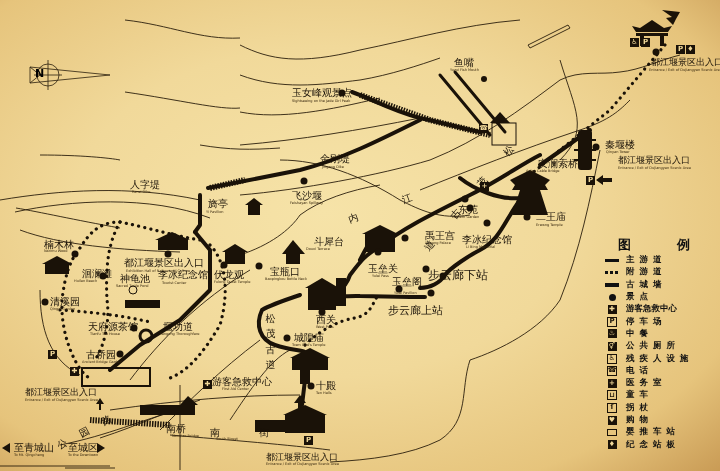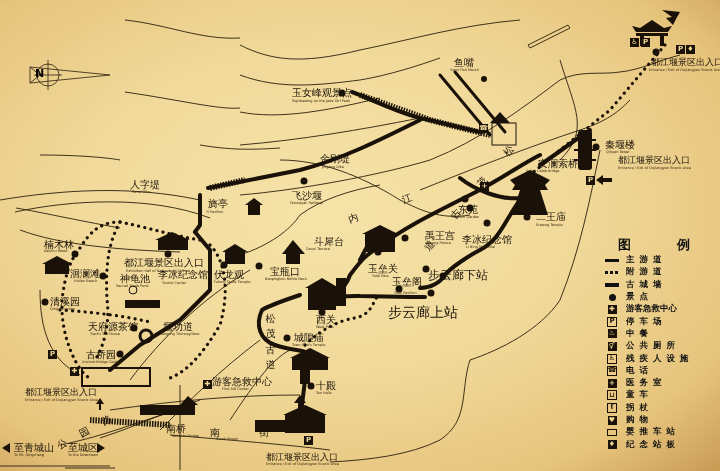--- a/index.html
+++ b/index.html
@@ -232,21 +232,21 @@
 
   <span class="lbl cn" style="left:124px;top:258px;">都江堰景区出入口</span>
   <span class="en" style="left:126px;top:270px;">Exhibition Hall of Nature and Culture</span>
 
   <span class="lbl cn" style="left:158px;top:270px;">李冰纪念馆</span>
   <span class="en" style="left:162px;top:282px;">Tourist Center</span>
 
   <span class="lbl cn" style="left:120px;top:274px;">神龟池</span>
   <span class="en" style="left:116px;top:285px;">Sacred Turtle Pond</span>
 
-  <span class="lbl cn" style="left:70px;top:269px;">洄澜滩</span>
+  <span class="lbl cn" style="left:82px;top:269px;">洄澜滩</span>
   <span class="en" style="left:74px;top:280px;">Huilan Beach</span>
 
   <span class="lbl cn" style="left:50px;top:297px;">清溪园</span>
   <span class="en" style="left:50px;top:308px;">Qingxi Garden</span>
 
   <span class="lbl cn" style="left:88px;top:322px;">天府源茶馆</span>
   <span class="en" style="left:90px;top:333px;">Tianfu Tea House</span>
 
   <span class="lbl cn" style="left:163px;top:322px;">堰功道</span>
   <span class="en" style="left:160px;top:333px;">Yangong Thoroughfare</span>
@@ -281,21 +281,21 @@
   <span class="lbl cn" style="left:425px;top:231px;">禹王宫</span>
   <span class="en" style="left:425px;top:242px;">Yuwang Palace</span>
 
   <span class="lbl cn" style="left:458px;top:205px;">东苑</span>
   <span class="en" style="left:452px;top:216px;">Eastern Garden</span>
 
   <span class="lbl cn" style="left:462px;top:235px;">李冰纪念馆</span>
   <span class="en" style="left:466px;top:246px;">Li Bing Memorial</span>
 
   <span class="lbl cn" style="left:428px;top:269px;font-size:12px;">步云廊下站</span>
-  <span class="lbl cn" style="left:388px;top:305px;font-size:14px;">步云廊上站</span>
+  <span class="lbl cn" style="left:388px;top:305px;font-size:11px;">步云廊上站</span>
 
   <span class="lbl cn" style="left:536px;top:212px;">二王庙</span>
   <span class="en" style="left:536px;top:224px;">Erwang Temple</span>
 
   <span class="lbl cn" style="left:527px;top:159px;margin-left:11px;">安澜索桥</span>
   <span class="en" style="left:526px;top:170px;">Anlan Cable Bridge</span>
 
   <span class="lbl cn" style="left:605px;top:140px;">秦堰楼</span>
   <span class="en" style="left:606px;top:151px;">Qinyan Tower</span>
 

